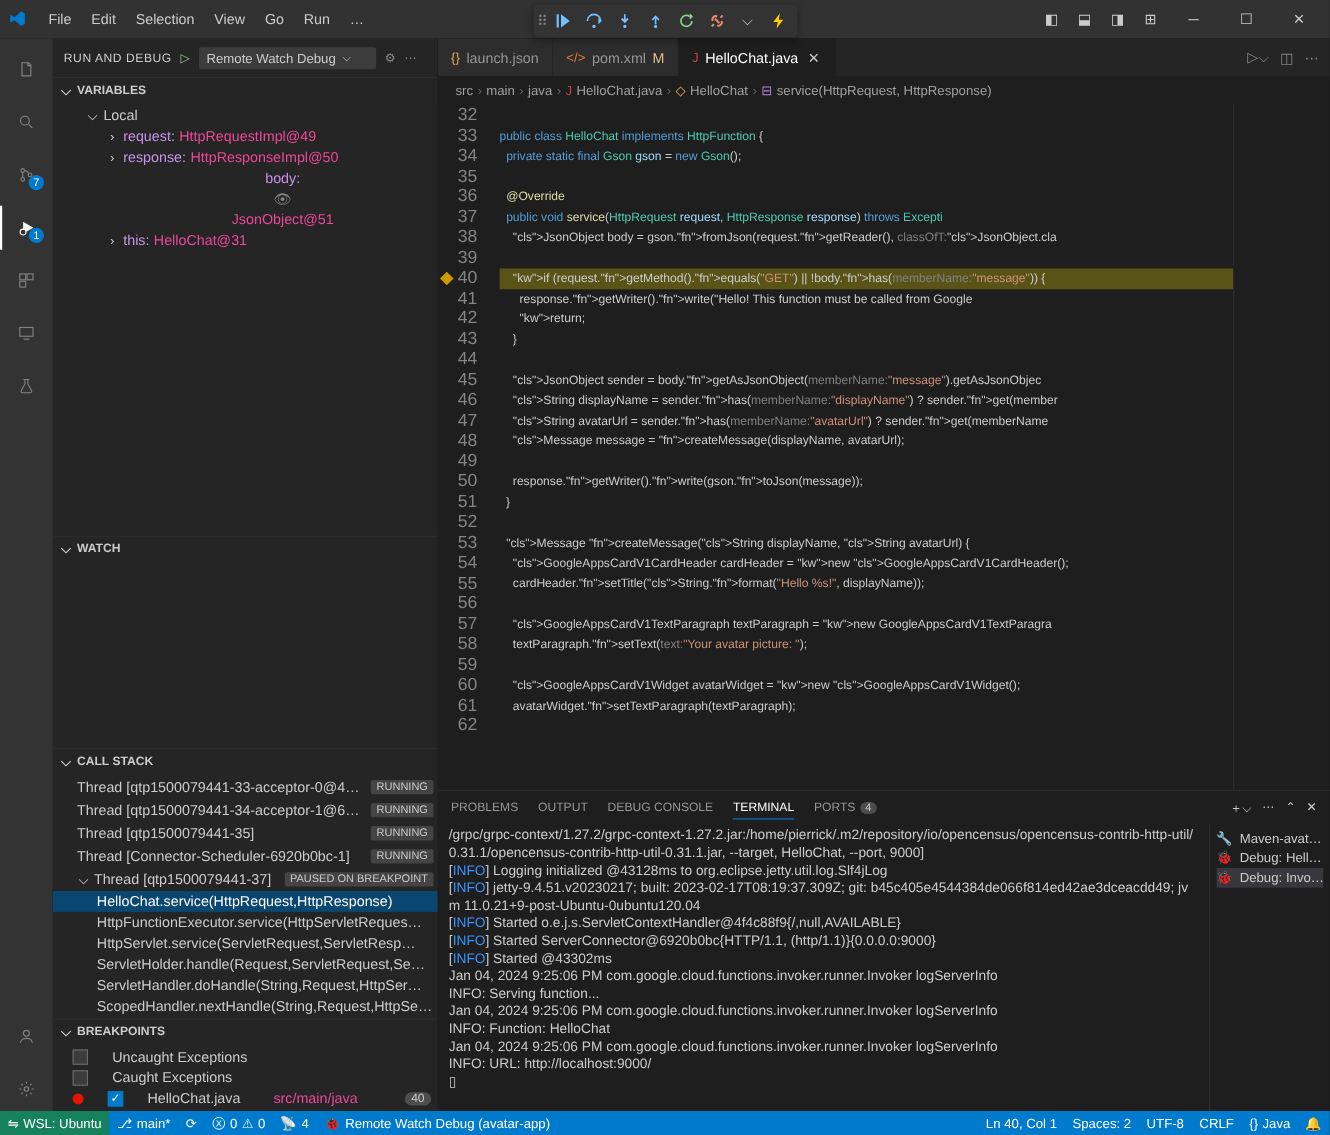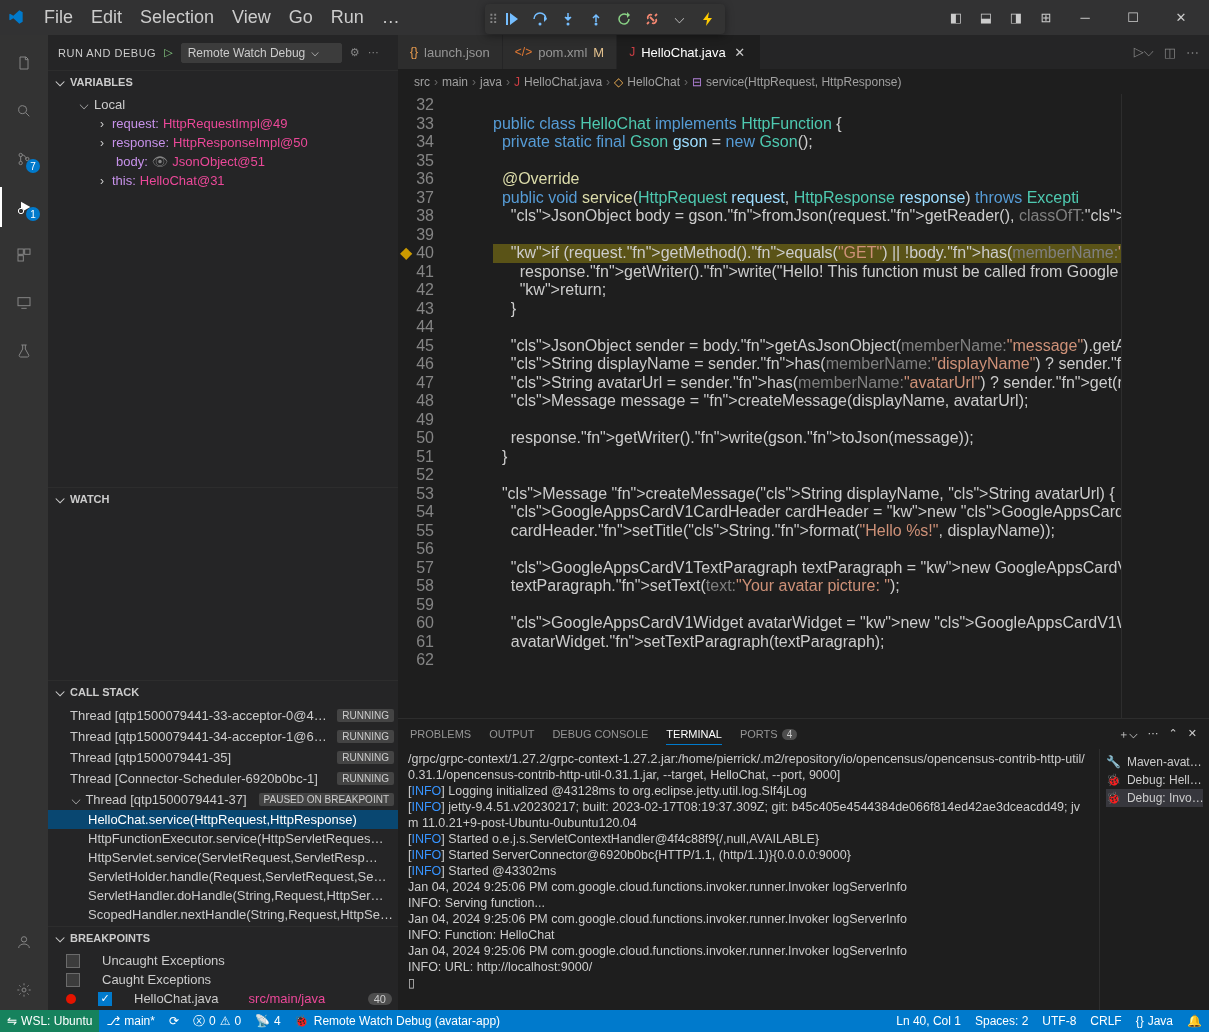--- a/index.html
+++ b/index.html
@@ -1,40 +1,40 @@
 <!DOCTYPE html>
 <html><head>
 <meta charset="utf-8">
 <style>
 * { margin: 0; padding: 0; box-sizing: border-box; font-family: -apple-system, "Segoe UI", sans-serif; }
 body { background: #1e1e1e; color: #cccccc; width: 1209px; height: 1032px; overflow: hidden; font-size: 13px; }
 .titlebar { height: 35px; background: #323233; display: flex; align-items: center; padding: 0 8px; }
 .titlebar .logo { width: 18px; height: 18px; margin-right: 10px; }
 .menu { display: flex; gap: 2px; }
-.menu span { padding: 4px 8px; color: #cccccc; font-size: 18px; }
+.menu span { padding: 4px 8px; color: #cccccc; font-size: 13px; }
 .tb-center { flex: 1; display: flex; justify-content: center; gap: 10px; }
 .tb-icon { width: 22px; height: 22px; display: flex; align-items: center; justify-content: center; color: #cccccc; }
 .tb-right { display: flex; gap: 8px; }
 .main { display: flex; height: calc(100% - 35px - 22px); }
 .activitybar { width: 48px; background: #333333; display: flex; flex-direction: column; align-items: center; padding-top: 8px; gap: 8px; }
 .act-icon { width: 48px; height: 40px; display: flex; align-items: center; justify-content: center; color: #858585; position: relative; }
 .act-icon.active { color: #ffffff; border-left: 2px solid #ffffff; }
 .badge { position: absolute; bottom: 6px; right: 8px; background: #007acc; color: #fff; border-radius: 10px; font-size: 10px; min-width: 14px; height: 14px; display: flex; align-items: center; justify-content: center; padding: 0 3px; }
 .act-spacer { flex: 1; }
 .sidebar { width: 350px; background: #252526; display: flex; flex-direction: column; overflow: hidden; }
 .sb-header { height: 35px; display: flex; align-items: center; padding: 0 10px; font-size: 11px; color: #cccccc; gap: 8px; }
 .sb-title { letter-spacing: 0.5px; }
 .debug-select { background: #3c3c3c; border: 1px solid #3c3c3c; color: #cccccc; padding: 2px 22px 2px 6px; font-size: 12px; display: flex; align-items: center; gap: 6px; border-radius: 2px; }
 .sb-section { border-top: 1px solid #2d2d2d; }
 .sb-sec-head { height: 22px; display: flex; align-items: center; padding: 0 6px; font-size: 11px; font-weight: 700; color: #cccccc; gap: 4px; }
 .twisty { display: inline-block; width: 12px; text-align: center; font-size: 12px; }
 .sb-body { padding: 2px 0; }
 .var-row { padding: 2px 0 2px 30px; font-family: Consolas, monospace; font-size: 13px; color: #cccccc; display: flex; align-items: center; gap: 4px; }
 .var-row.l2 { padding-left: 48px; }
-.var-row.l3 { padding-left: 68px; }
+.var-row.l3 { padding-left: 68px; flex-direction: column; }
 .purple { color: #c792ea; }
 .dim { color: #ec4899; }
 .callstack-row { padding: 3px 4px 3px 22px; display: flex; align-items: center; justify-content: space-between; font-size: 13px; }
 .cs-label { white-space: nowrap; overflow: hidden; text-overflow: ellipsis; }
 .cs-state { background: #444; color: #ccc; font-size: 10px; padding: 1px 5px; border-radius: 2px; margin-left: 6px; white-space: nowrap; }
 .frame-row { padding: 2px 0 2px 40px; font-size: 13px; white-space: nowrap; overflow: hidden; text-overflow: ellipsis; }
 .frame-row.sel { background: #094771; color: #fff; }
 .bp-row { padding: 2px 0 2px 18px; display: flex; align-items: center; gap: 22px; font-size: 13px; }
 .bp-check { width: 14px; height: 14px; background: #3c3c3c; border: 1px solid #6b6b6b; display: inline-flex; align-items: center; justify-content: center; font-size: 11px; }
 .bp-check.on { background: #007acc; border-color: #007acc; color: #fff; }
@@ -44,21 +44,21 @@
 .tab { display: flex; align-items: center; padding: 0 12px; gap: 6px; color: #969696; background: #2d2d2d; font-size: 13px; border-right: 1px solid #252526; }
 .tab.active { background: #1e1e1e; color: #ffffff; }
 .tab-icon { font-size: 12px; }
 .tab-close { width: 16px; text-align: center; color: #cccccc; }
 .tab-actions { margin-left: auto; display: flex; align-items: center; gap: 10px; padding: 0 10px; color: #858585; }
 .breadcrumb { height: 24px; background: #1e1e1e; display: flex; align-items: center; padding: 0 16px; font-size: 12px; color: #a0a0a0; gap: 4px; }
 .bc-sep { color: #666; font-size: 12px; }
 .bc-item { display: flex; align-items: center; gap: 4px; }
 .code-wrap { flex: 1; display: flex; overflow: hidden; position: relative; }
 .gutter { width: 56px; text-align: right; padding-right: 20px; color: #858585; font-family: Consolas, monospace; font-size: 16px; line-height: 18.5px; padding-top: 2px; position: relative; }
-.code { flex: 1; font-family: Consolas, monospace; font-size: 16px; line-height: 18.5px; white-space: pre; padding-top: 2px; overflow: hidden; margin-left: 39px; }
+.code { flex: 1; font-family: Consolas, monospace; font-size: 11px; line-height: 18.5px; white-space: pre; padding-top: 2px; overflow: hidden; }
 .code .kw { color: #569cd6; }
 .code .cls { color: #4ec9b0; }
 .code .fn { color: #dcdcaa; }
 .code .str { color: #ce9178; }
 .code .var { color: #9cdcfe; }
 .code .hint { color: #808080; }
 .line { height: 18.5px; }
 .line.hl { background: #5a5317; }
 .bp-glyph { position: absolute; left: 2px; width: 12px; height: 12px; color: #cc9b00; }
 .minimap { width: 88px; background: #1e1e1e; border-left: 1px solid #2d2d2d; }

